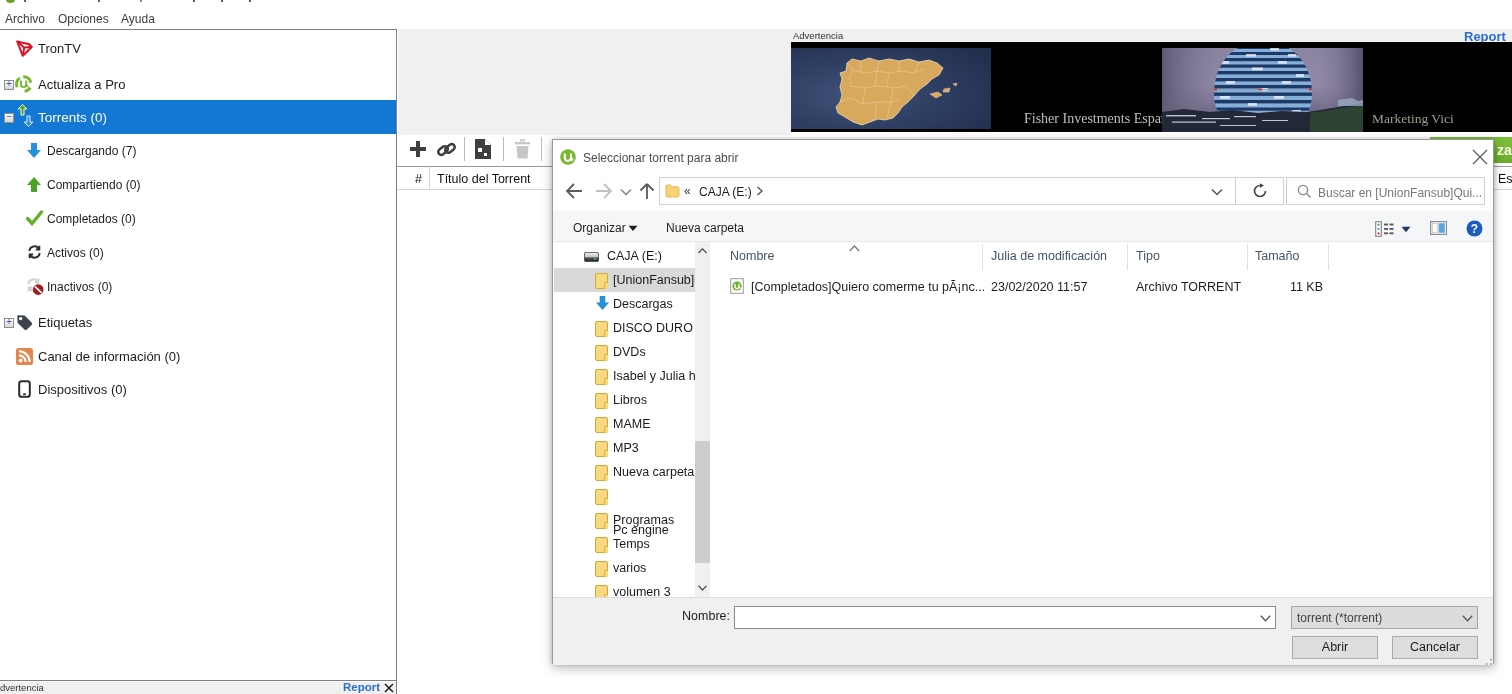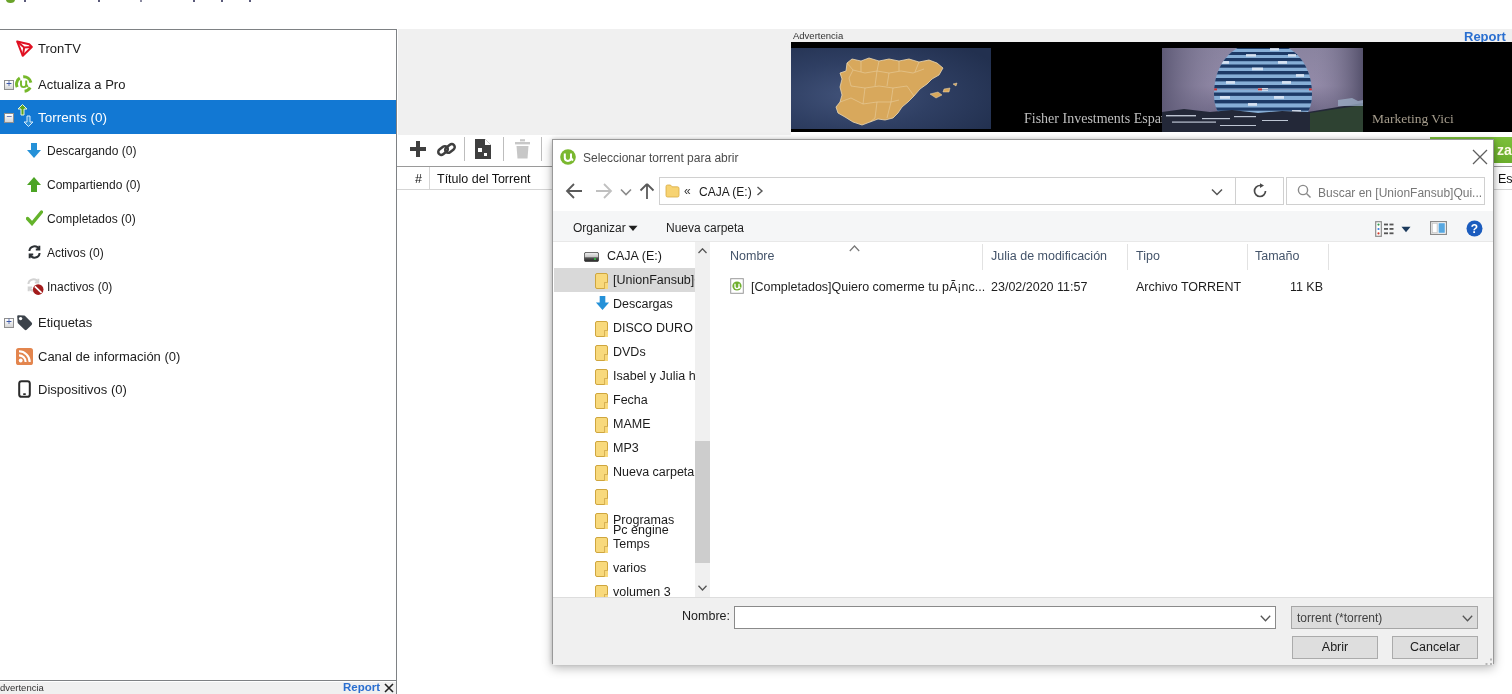--- a/index.html
+++ b/index.html
@@ -24,20 +24,25 @@
   <div class="abs" style="left:0;top:0;width:1512px;height:4px;background:#fff;overflow:hidden;">
     <div class="abs" style="left:6px;top:-4px;width:9px;height:7px;border-radius:50%;background:#6aa32a;"></div>
     <div class="abs" style="left:24px;top:0;width:2px;height:2px;background:#5a5a7a;"></div>
     <div class="abs" style="left:98px;top:0;width:2px;height:2px;background:#5a5a7a;"></div>
     <div class="abs" style="left:140px;top:0;width:2px;height:2px;background:#8a8aa0;"></div>
     <div class="abs" style="left:193px;top:0;width:2px;height:2px;background:#5a5a7a;"></div>
     <div class="abs" style="left:221px;top:0;width:2px;height:2px;background:#5a5a7a;"></div>
     <div class="abs" style="left:249px;top:0;width:2px;height:2px;background:#5a5a7a;"></div>
   </div>
 
+  <div class="abs" style="left:0;top:4px;width:1512px;height:25px;background:#fff;">
+    <div class="abs txt" style="left:5px;top:8px;font-size:12px;color:#3c3c3c;">Archivo</div>
+    <div class="abs txt" style="left:58px;top:8px;font-size:12px;color:#3c3c3c;">Opciones</div>
+    <div class="abs txt" style="left:121px;top:8px;font-size:12px;color:#3c3c3c;">Ayuda</div>
+  </div>
 
   <div class="abs" style="left:0;top:29px;width:397px;height:652px;background:#fff;border-top:1px solid #7e8184;border-right:1px solid #7e8184;border-bottom:1px solid #7e8184;">
   </div>
   <div class="abs" style="left:396px;top:29px;width:1px;height:665px;background:#7e8184;"></div>
 
   <div class="abs" style="left:0;top:682px;width:396px;height:12px;background:#f0f0f0;">
     <div class="abs txt" style="left:0px;top:0px;font-size:9.5px;color:#333;">dvertencia</div>
     <div class="abs txt" style="left:343px;top:-1px;font-size:11.5px;font-weight:bold;color:#2a6fd0;">Report</div>
     <svg class="abs" style="left:384px;top:1px;" width="10" height="10">
         <path d="M1 1 L9 9 M9 1 L1 9" stroke="#222" stroke-width="1.6"></path>
@@ -68,21 +73,21 @@
     <span class="expander" style="left:4px;top:113px;">−</span>
     <svg class="abs" style="left:14px;top:103px;" width="26" height="26" viewBox="0 0 26 26">
       <path d="M7 12 L7 6 L4 6 L8.5 1.5 L13 6 L10 6 L10 12 Z" fill="#5aa21e" stroke="#e8f5d8" stroke-width="1"></path>
       <path d="M13 13 L13 19 L10 19 L14.5 23.5 L19 19 L16 19 L16 13 Z" fill="#2f8fd8" stroke="#d8ecf8" stroke-width="1"></path>
     </svg>
     <div class="abs txt" style="left:38px;top:110px;font-size:13.5px;color:#fff;">Torrents (0)</div>
 
     <svg class="abs" style="left:26px;top:142px;" width="16" height="17" viewBox="0 0 16 17">
       <path d="M5 1 L11 1 L11 8 L15 8 L8 16 L1 8 L5 8 Z" fill="#2591d8"></path>
     </svg>
-    <div class="abs txt" style="left:47px;top:144px;font-size:12px;color:#1c1c1c;">Descargando (0)</div>
+    <div class="abs txt" style="left:47px;top:144px;font-size:12px;color:#1c1c1c;">Descargando (7)</div>
 
     <svg class="abs" style="left:26px;top:176px;" width="16" height="17" viewBox="0 0 16 17">
       <path d="M5 16 L11 16 L11 9 L15 9 L8 1 L1 9 L5 9 Z" fill="#4ba424"></path>
     </svg>
     <div class="abs txt" style="left:47px;top:178px;font-size:12px;color:#1c1c1c;">Compartiendo (0)</div>
 
     <svg class="abs" style="left:26px;top:210px;" width="17" height="16" viewBox="0 0 17 16">
       <path d="M1.5 8.5 L6 13.5 L15.5 2" stroke="#64b32b" stroke-width="3.4" fill="none" stroke-linecap="round"></path>
     </svg>
     <div class="abs txt" style="left:47px;top:212px;font-size:12px;color:#1c1c1c;">Completados (0)</div>
@@ -382,21 +387,21 @@
           <path d="M5 1 L11 1 L11 8 L15 8 L8 16 L1 8 L5 8 Z" fill="#2591d8"></path>
         </svg>
       <div class="abs txt" style="left:60px;top:53px;">Descargas</div>
       <div class="tfold" style="top:77px;"></div>
         <div class="abs txt" style="left:60px;top:77px;">DISCO DURO MULTIM</div>
       <div class="tfold" style="top:101px;"></div>
         <div class="abs txt" style="left:60px;top:101px;">DVDs</div>
       <div class="tfold" style="top:125px;"></div>
         <div class="abs txt" style="left:60px;top:125px;">Isabel y Julia ha</div>
       <div class="tfold" style="top:149px;"></div>
-        <div class="abs txt" style="left:60px;top:149px;">Fecha</div>
+        <div class="abs txt" style="left:60px;top:149px;">Libros</div>
       <div class="tfold" style="top:173px;"></div>
         <div class="abs txt" style="left:60px;top:173px;">MAME</div>
       <div class="tfold" style="top:197px;"></div>
         <div class="abs txt" style="left:60px;top:197px;">MP3</div>
       <div class="tfold" style="top:221px;"></div>
         <div class="abs txt" style="left:60px;top:221px;">Nueva carpeta</div>
       <div class="tfold" style="top:245px;"></div>
         <div class="abs txt" style="left:60px;top:245px;margin-top:34px;">Pc engine</div>
       <div class="tfold" style="top:269px;"></div>
         <div class="abs txt" style="left:60px;top:269px;">Programas</div>

